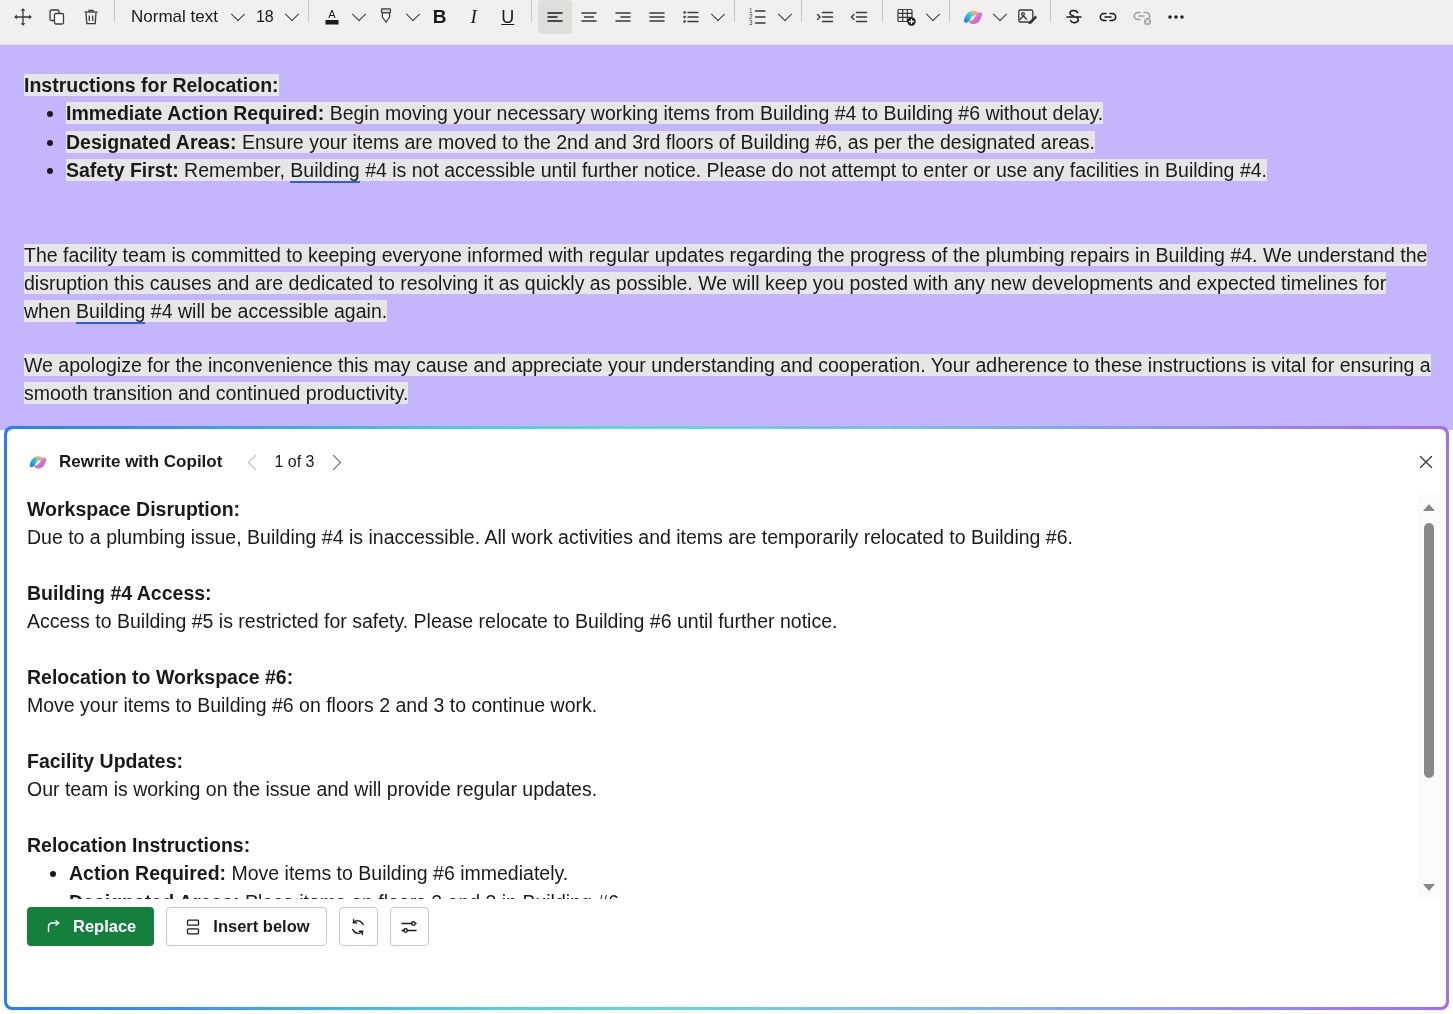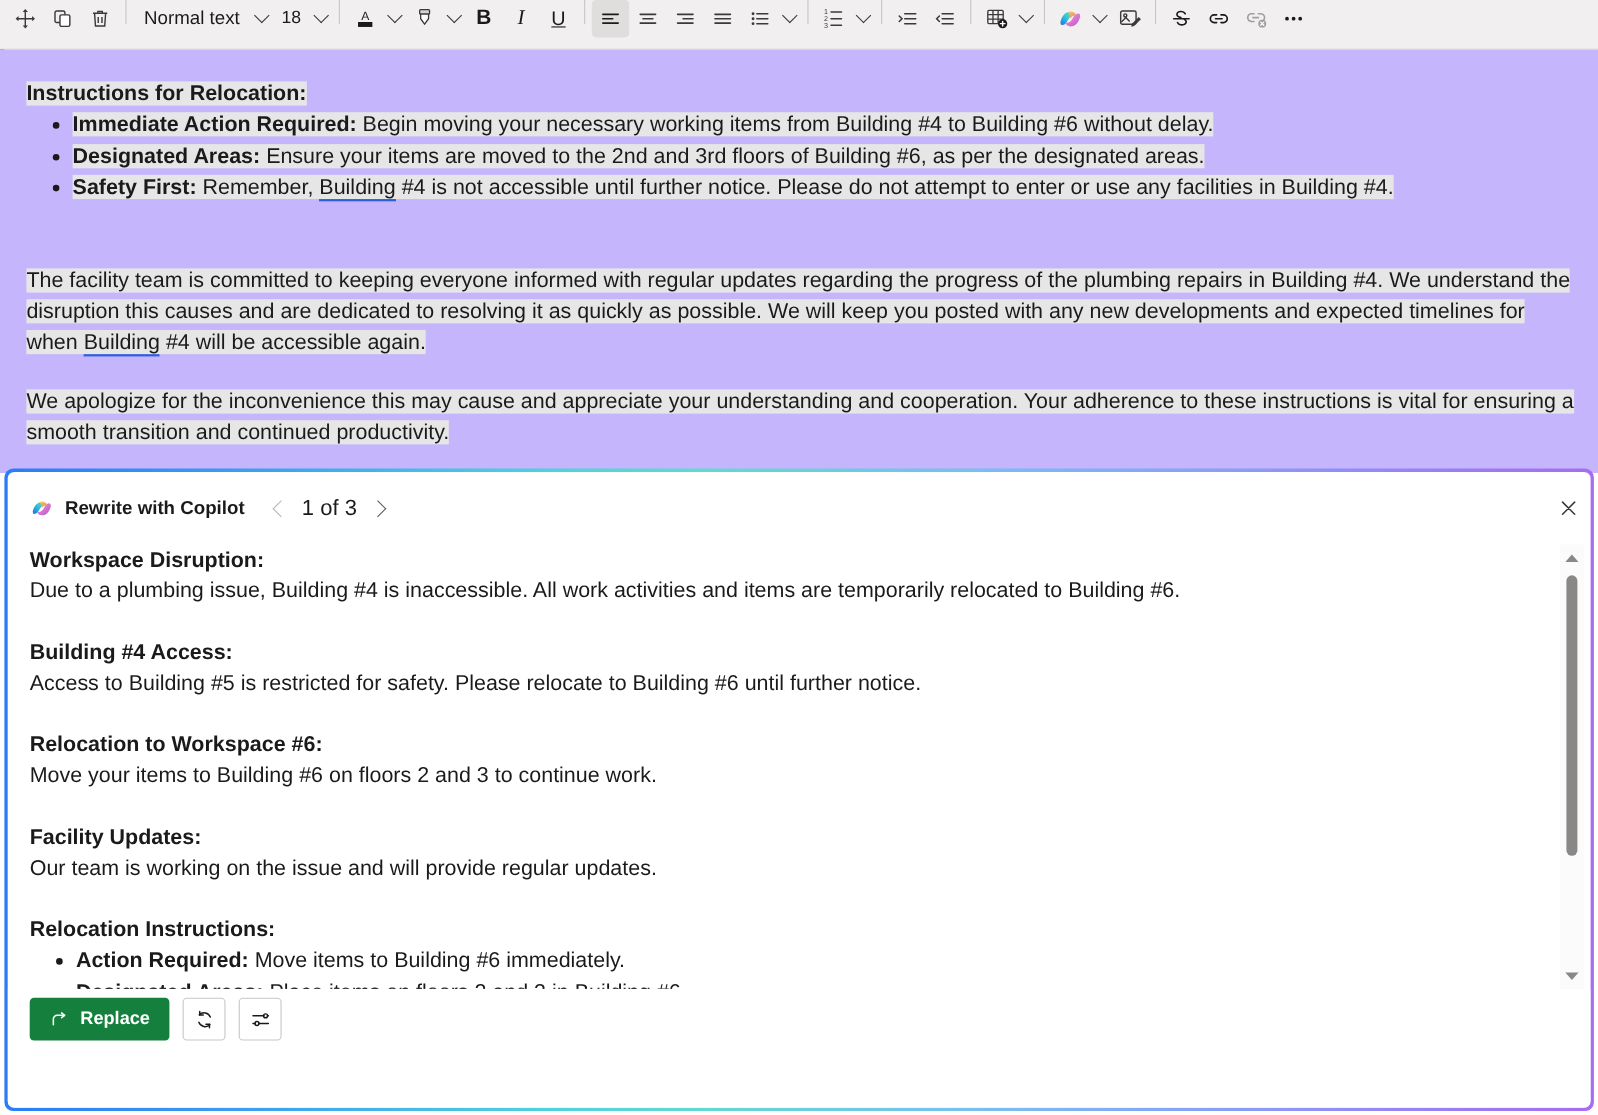--- a/index.html
+++ b/index.html
@@ -114,21 +114,21 @@
     cursor: default;
   }
   .nav-chev {
     width: 11px; height: 11px;
     border-top: 1.8px solid #605e5c;
     border-right: 1.8px solid #605e5c;
   }
   .nav-chev.left { transform: rotate(-135deg); border-color: #b9b7b5; }
   .nav-chev.right { transform: rotate(45deg); }
   #cp-count {
-    font-size: 20px; color: #1b1a19;
+    font-size: 16px; color: #1b1a19;
     margin: 0 4px; white-space: nowrap;
   }
   #cp-close {
     margin-left: auto;
     width: 32px; height: 32px;
     display: flex; align-items: center; justify-content: center;
     cursor: default;
   }
 
   
@@ -623,20 +623,29 @@
         <button id="btn-replace">
           <span>
             <svg width="18" height="18" viewBox="0 0 18 18" fill="none" stroke="#ffffff" stroke-width="1.4" stroke-linecap="round" stroke-linejoin="round">
               <path d="M3.5 13.5V8.5A3.5 3.5 0 017 5h6.5"></path>
                 <path d="M11 2.8L13.8 5 11 7.2"></path>
               </svg>
           </span>
           <span>Replace</span>
         </button>
 
+        <button id="btn-insert">
+          <span>
+            <svg width="20" height="20" viewBox="0 0 20 20" fill="none" stroke="#1b1a19" stroke-width="1.3">
+              <rect x="4.5" y="3.2" width="11" height="5" rx="1"></rect>
+              <rect x="4.5" y="11.8" width="11" height="5" rx="1"></rect>
+              </svg>
+          </span>
+          <span>Insert below</span>
+        </button>
 
         <div class="icon-btn">
           <svg width="20" height="20" viewBox="0 0 20 20" fill="none" stroke="#1b1a19" stroke-width="1.35" stroke-linecap="round">
             <path d="M15.2 7.6A6 6 0 005.2 5.6"></path>
               <path d="M4.8 12.4a6 6 0 0010 2"></path>
             <path d="M5.6 2.6v3.2h3.2"></path>
               <path d="M14.4 17.4v-3.2h-3.2"></path>
             </svg>
         </div>
 

